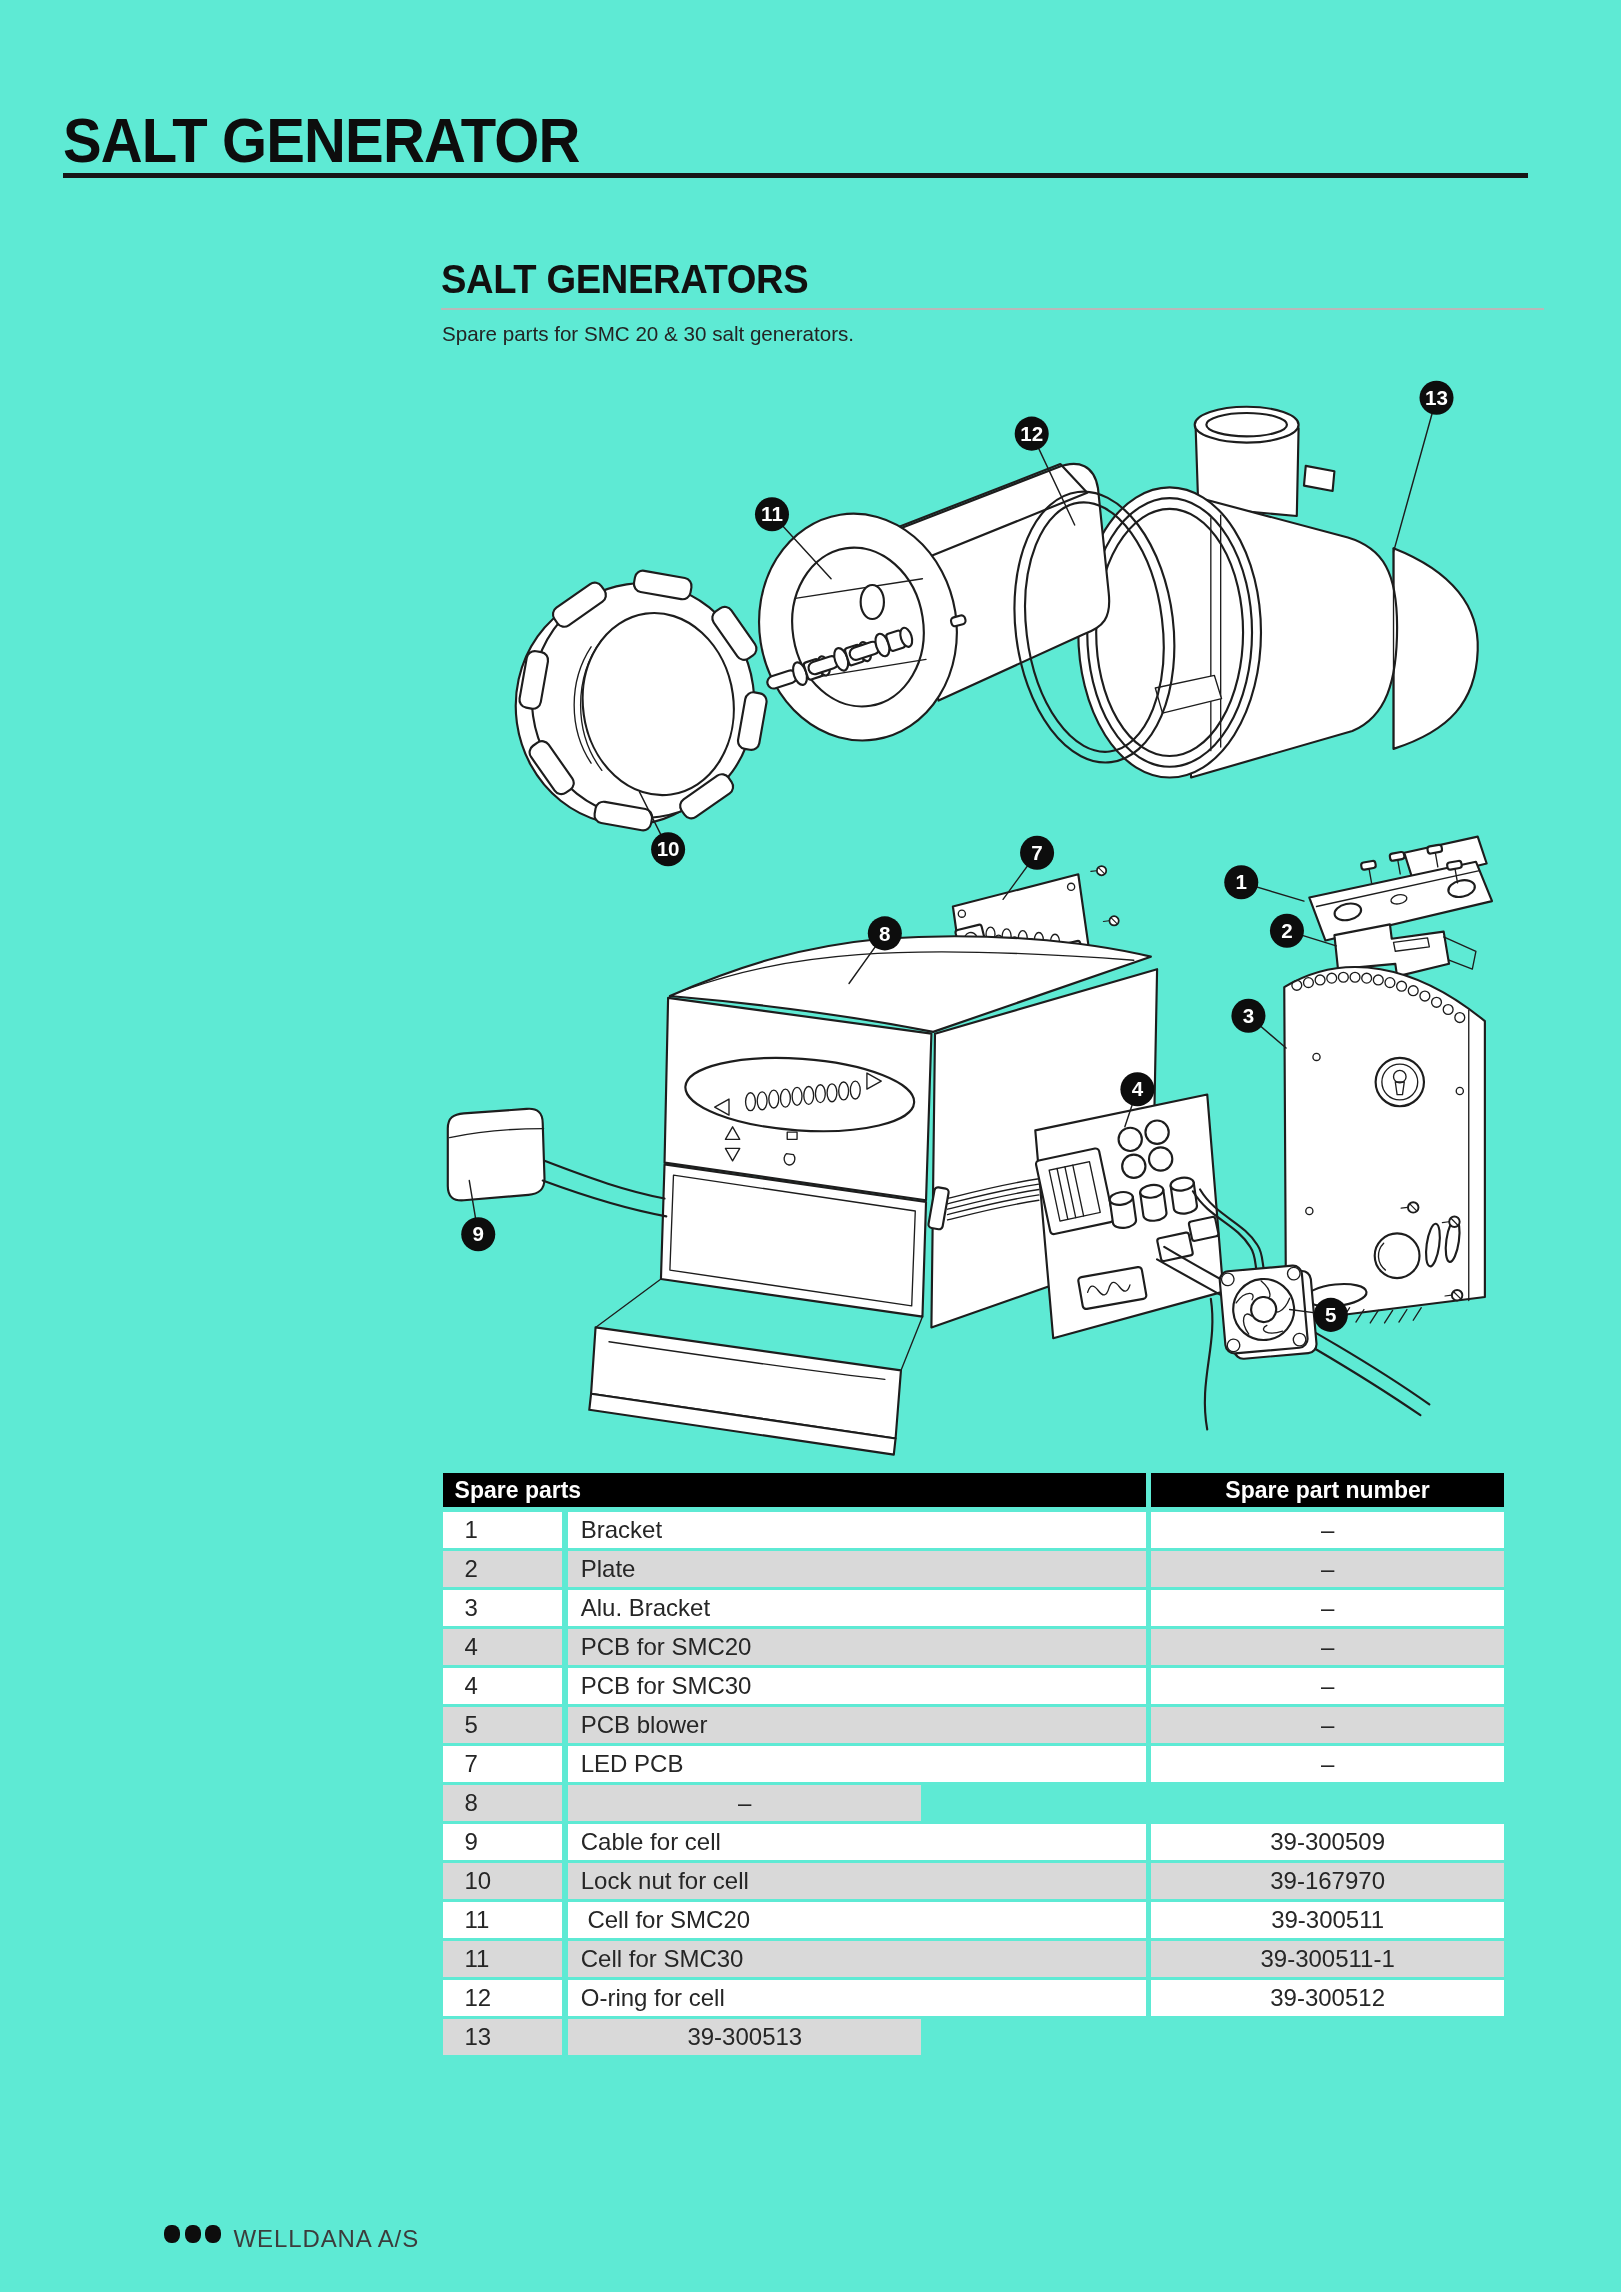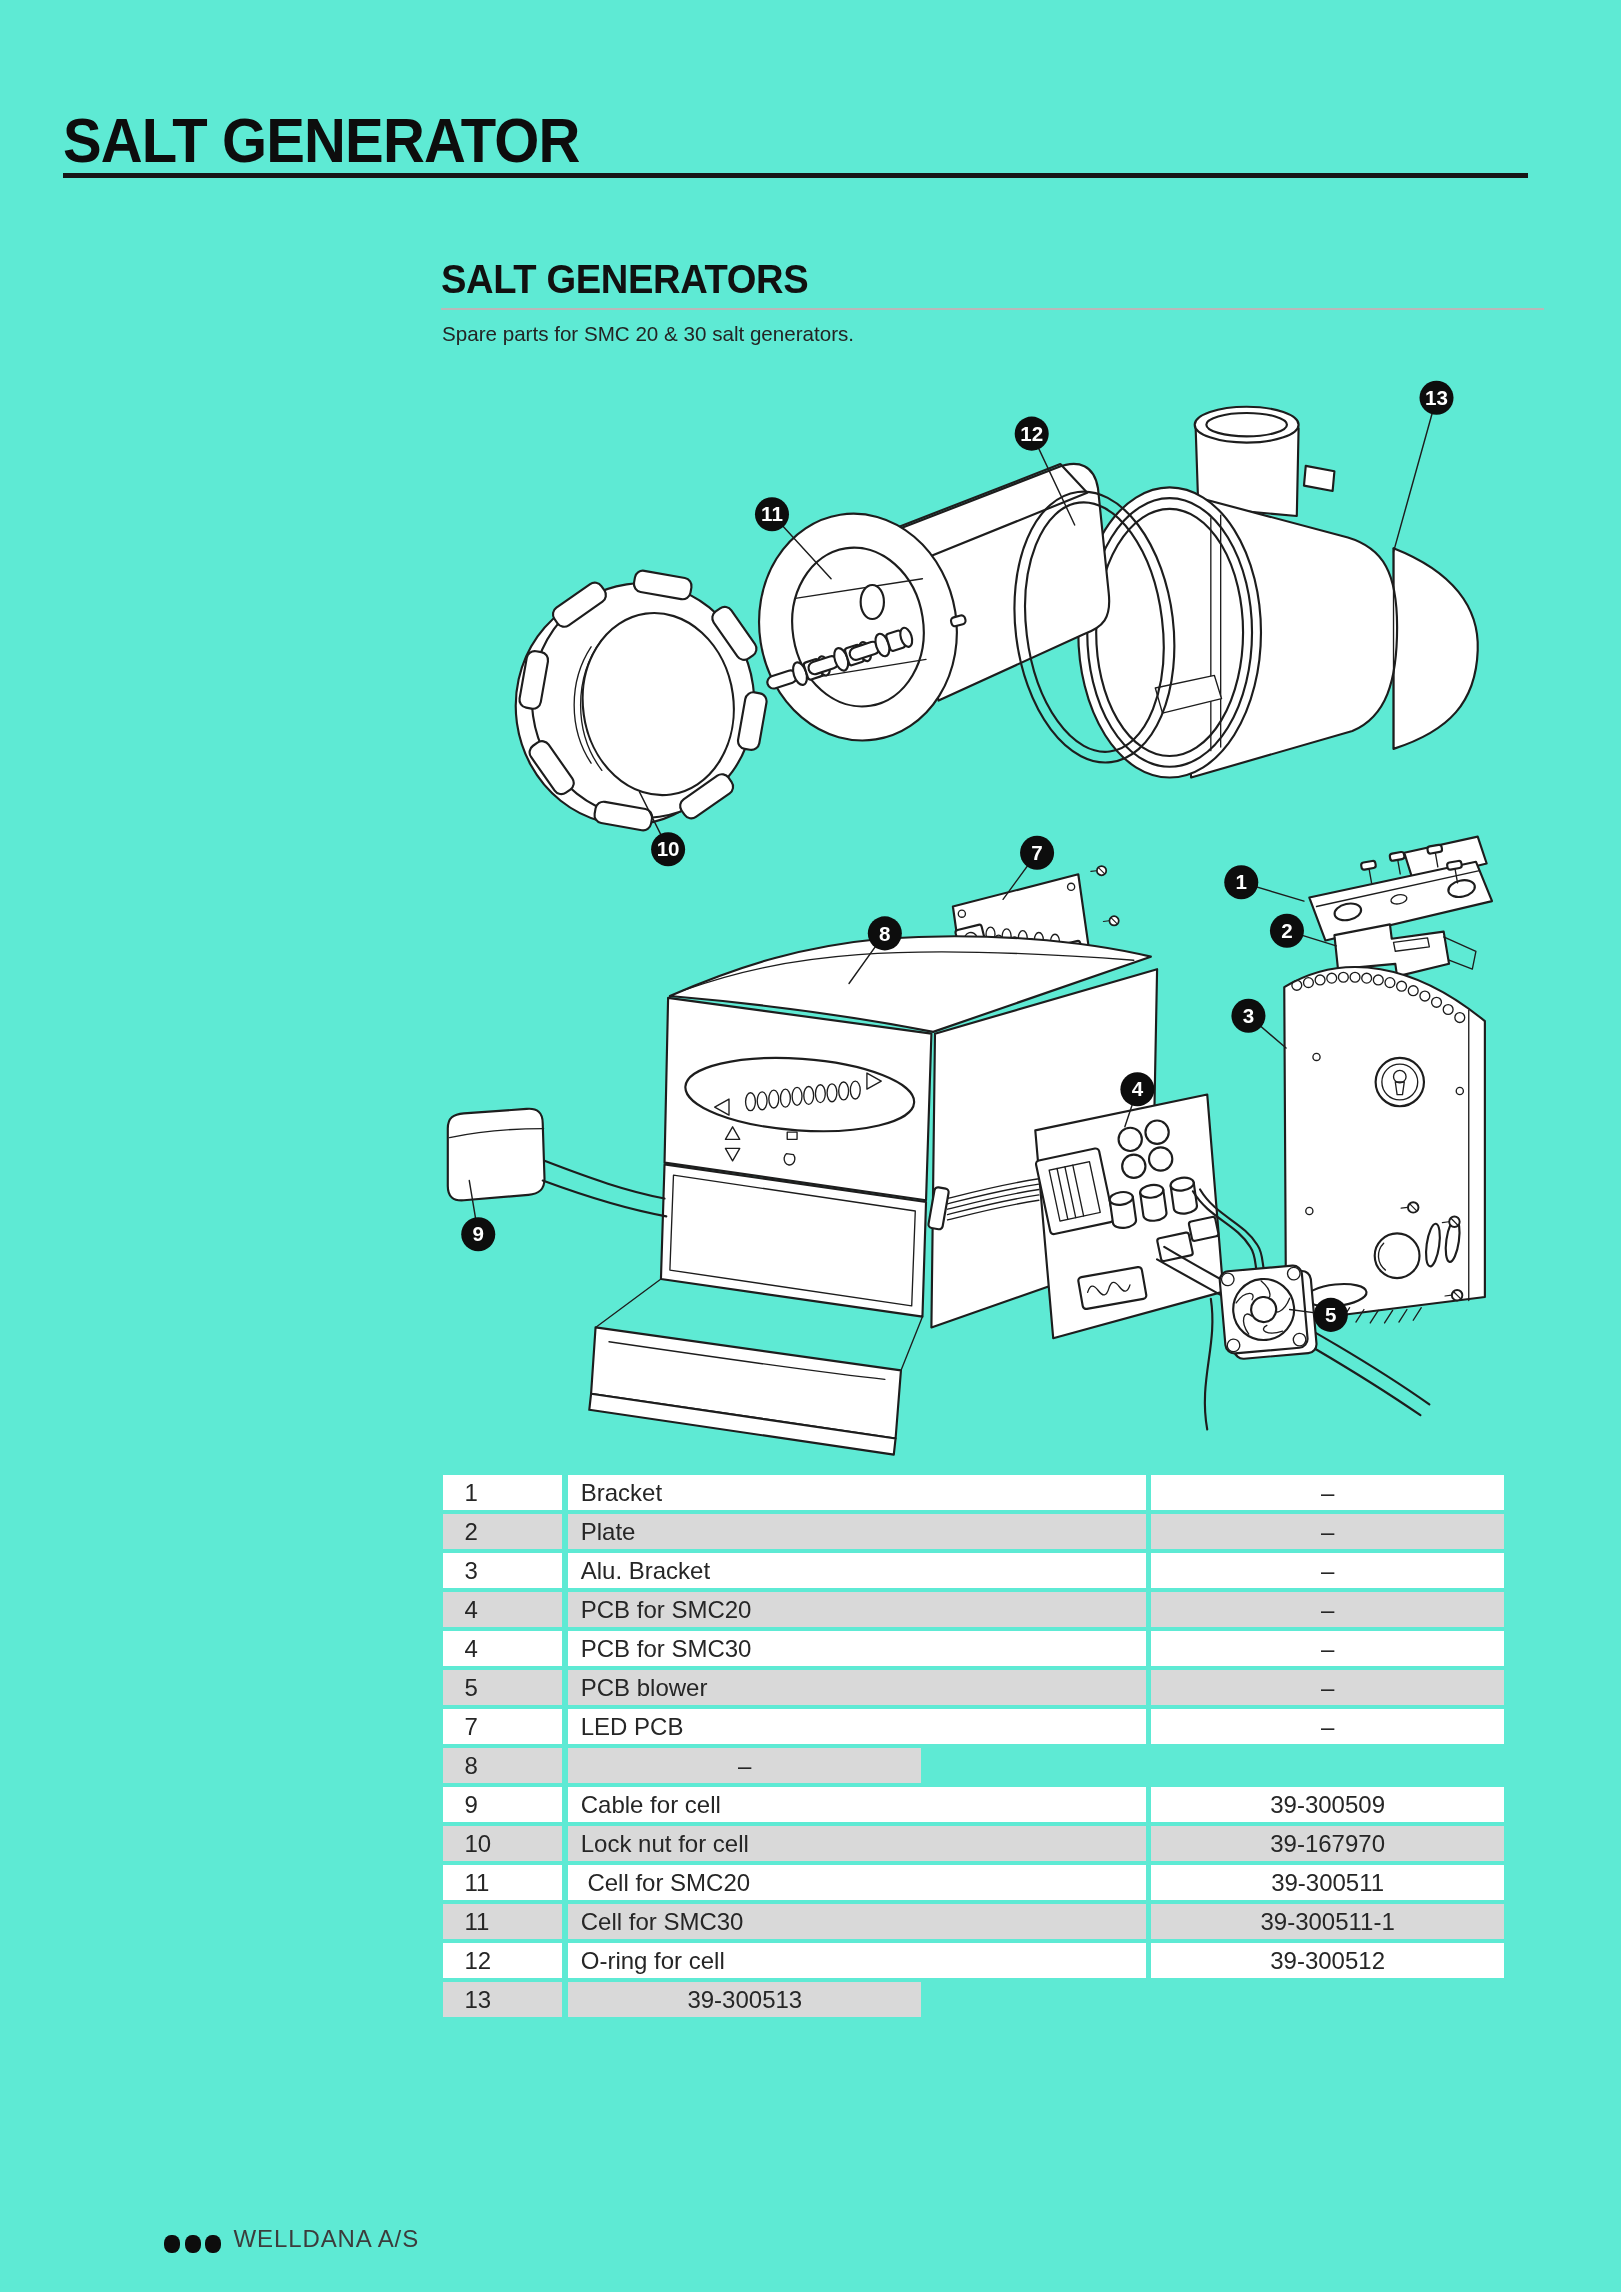--- a/index.html
+++ b/index.html
@@ -44,21 +44,21 @@
   .th2{width:353px; justify-content:center;}
   .t-row{display:flex; height:39px;}
   .cell{display:flex; align-items:center; box-sizing:border-box; margin-top:1.8px; margin-bottom:1.8px;
         font-size:24px; color:#262626; background:#ffffff;}
   .cA{width:119px; margin-right:6.3px; padding-left:21.5px;}
   .cB{width:578px; margin-right:5.4px; padding-left:12.5px; white-space:pre;}
   .cC{width:353px; justify-content:center;}
   .t-row.alt .cell{background:#d9d9d9;}
 
   
-  .footer{position:absolute; left:164px; top:2225px; display:flex; align-items:flex-end;}
+  .footer{position:absolute; left:164px; top:2225px; display:flex; align-items:flex-start;}
   .dots{display:flex; gap:4.5px; margin-right:12.5px;}
   .dot{width:16px; height:18px; background:#0d0d0d; border-radius:45%;}
   .brand{font-size:24px; color:#3c3c3c; letter-spacing:0.9px;}
 </style>
 </head>
 <body>
 
 <div class="page">
 
   <h1 class="main-title">SALT GENERATOR</h1>
@@ -355,20 +355,24 @@
         <line x1="1152" y1="484" x2="1200" y2="586" class="leader"></line>
         <circle cx="1152" cy="484" r="19" class="callout-dot"></circle>
         <text x="1152" y="492" class="callout-num">12</text>
         <line x1="1604" y1="444" x2="1556" y2="616" class="leader"></line>
         <circle cx="1604" cy="444" r="19" class="callout-dot"></circle>
         <text x="1604" y="452" class="callout-num">13</text>
       </g>
   </svg>
 
   <div class="parts-table">
+    <div class="t-head">
+      <div class="th th1">Spare parts</div>
+      <div class="th th2">Spare part number</div>
+    </div>
     <div id="t-rows">
         <div class="t-row">
           <div class="cell cA">1</div>
           <div class="cell cB">Bracket</div>
           <div class="cell cC">–</div>
         </div>
         <div class="t-row alt">
           <div class="cell cA">2</div>
           <div class="cell cB">Plate</div>
           <div class="cell cC">–</div>

